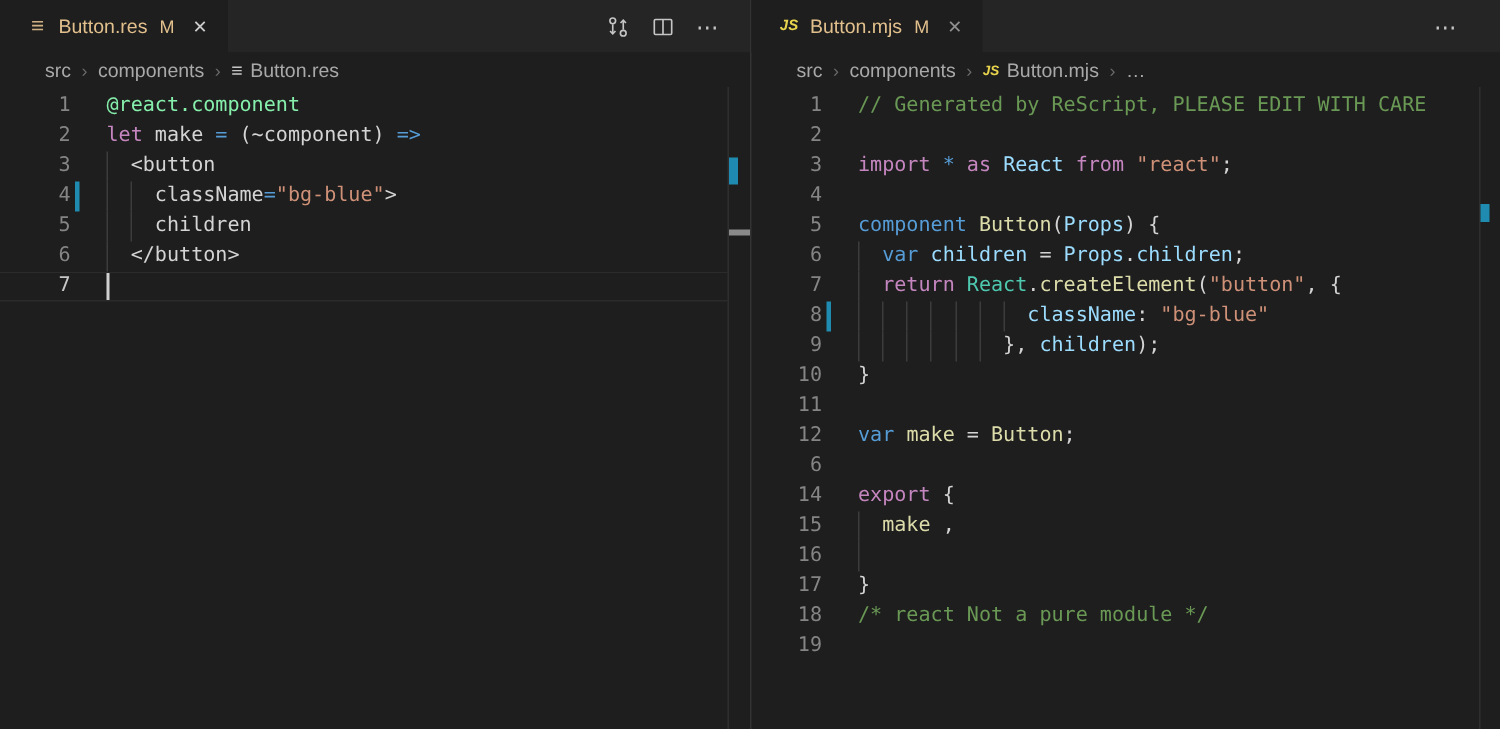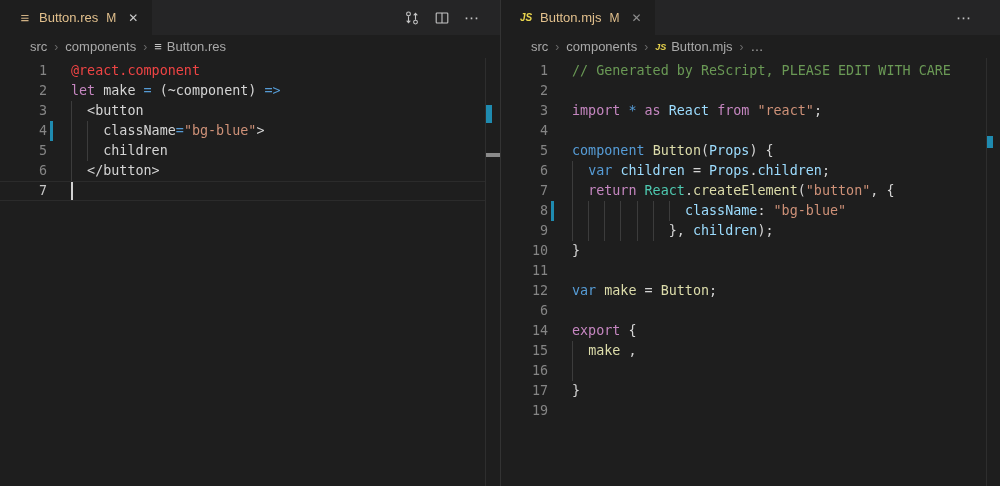--- a/index.html
+++ b/index.html
@@ -49,21 +49,21 @@
   .current .ln { color:#c6c6c6; }
   .mod-bar { position:absolute; left:50px; top:0; width:3px; height:20px; background:#1f8bb0; }
   .guide { position:absolute; top:0; width:1px; height:20px; background:#3c3c3c; }
   .code-text { position:absolute; left:71px; top:0; white-space:pre; line-height:20px; }
   .cursor { position:absolute; left:71px; top:1px; width:2px; height:18px; background:#d0d0d0; }
 
   
   .c-fg      { color:#d4d4d4; }
   .c-blue    { color:#569cd6; }
   .c-lblue   { color:#9cdcfe; }
-  .c-skyblue { color:#ef4444; }
+  .c-skyblue { color:#86efac; }
   .c-purple  { color:#c586c0; }
   .c-yellow  { color:#dcdcaa; }
   .c-teal    { color:#4ec9b0; }
   .c-orange  { color:#ce9178; }
   .c-green   { color:#6a9955; }
 
   
   .scroll-gutter { position:absolute; top:58px; bottom:0; left:485px; width:1px; background:#2e2e2e; }
   .ruler-mark { position:absolute; }
   .ruler-mark.modified { left:486px; width:6px; background:#1f8bb0; }
@@ -265,20 +265,24 @@
         <div class="code-line">
           <span class="ln">16</span>
           <span class="guide" style="left: 71px;"></span>
           <span class="code-text"></span>
         </div>
         <div class="code-line">
           <span class="ln">17</span>
           <span class="code-text"><span class="c-fg">}</span></span>
         </div>
         <div class="code-line">
+          <span class="ln">18</span>
+          <span class="code-text"><span class="c-green">/* react Not a pure module */</span></span>
+        </div>
+        <div class="code-line">
           <span class="ln">19</span>
           <span class="code-text"></span>
         </div>
       </div>
     <div class="scroll-gutter"></div>
     <div></div>
   <div class="ruler-mark modified" style="top: 136px; height: 12px;"></div>
     </div>
 
 </div>

